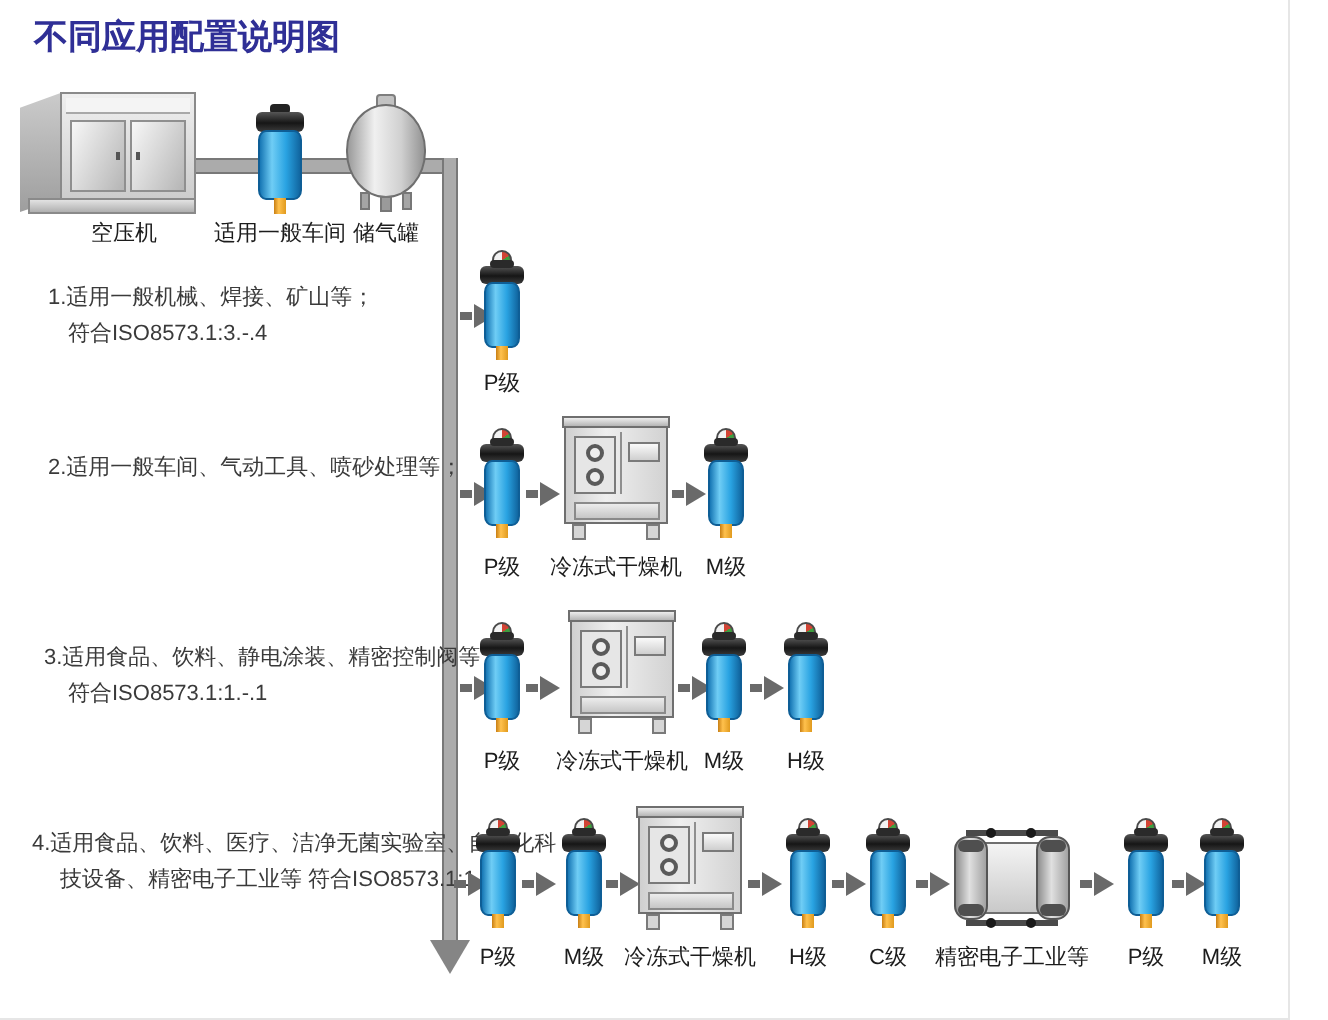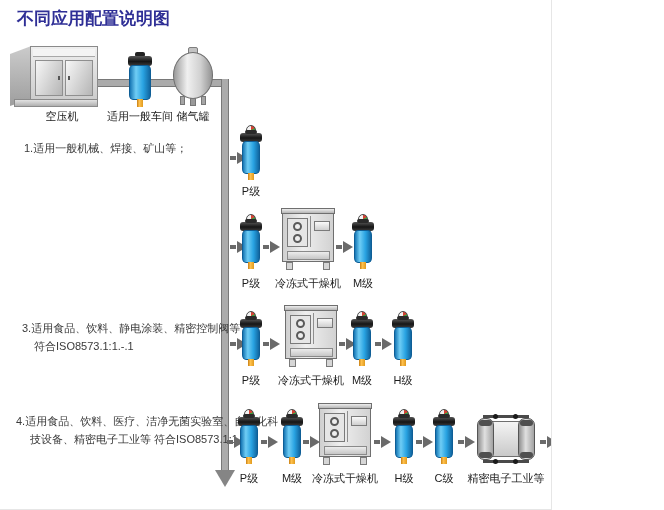--- a/index.html
+++ b/index.html
@@ -1,17 +1,17 @@
 <!DOCTYPE html>
 <html><head>
 <meta charset="utf-8">
 <style>
   html,body{margin:0;padding:0;background:#fff;}
   #canvas{
-    position:relative;width:552px;height:510px;background:#ffffff;overflow:hidden;
+    position:relative;width:645px;height:510px;background:#ffffff;overflow:hidden;
     font-family:"Liberation Sans","DejaVu Sans",sans-serif;
     border-right:1px solid #e6e6e6;border-bottom:1px solid #e6e6e6;box-sizing:border-box;
   }
   .title{position:absolute;left:17px;top:7px;font-size:17px;font-weight:bold;color:#2f2f96;white-space:nowrap;}
   .desc{position:absolute;font-size:11px;color:#3a3a3a;white-space:nowrap;}
   .lbl{position:absolute;transform:translateX(-50%);font-size:11px;color:#1c1c1c;white-space:nowrap;}
 
   
   .pipe-h{position:absolute;left:90px;top:79px;width:138px;height:8px;background:#ababab;border-top:1px solid #787878;border-bottom:1px solid #787878;box-sizing:border-box;}
   .pipe-v{position:absolute;left:221px;top:79px;width:8px;height:392px;background:#ababab;border-left:1px solid #787878;border-right:1px solid #787878;box-sizing:border-box;}
@@ -121,28 +121,30 @@
   <div class="tank">
     <div class="t-cap"></div>
     <div class="t-vessel"></div>
     <div class="t-leg1"></div>
     <div class="t-leg2"></div>
     <div class="t-drain"></div>
   </div>
   <div class="lbl" style="left:193px;top:109px">储气罐</div>
 
   <div class="desc" style="left:24px;top:141px">1.适用一般机械、焊接、矿山等；</div>
+  <div class="desc" style="left:34px;top:159px">符合ISO8573.1:3.-.4</div>
 
   <div class="arr" style="left:230px;top:152px"></div>
   <div class="filter" style="left:239px;top:125px">
     <div class="f-cap"></div>
       <div class="f-body"></div>
   </div>
   <div class="lbl" style="left:251px;top:184px">P级</div>
 
+  <div class="desc" style="left:24px;top:226px">2.适用一般车间、气动工具、喷砂处理等；</div>
 
   <div class="arr" style="left:230px;top:241px"></div>
   <div class="filter" style="left:239px;top:214px">
     <div class="f-cap"></div>
       <div class="f-body"></div>
   </div>
   <div class="lbl" style="left:251px;top:276px">P级</div>
 
   <div class="arr" style="left:263px;top:241px"></div>
   <div class="dryer" style="left:281px;top:208px">

